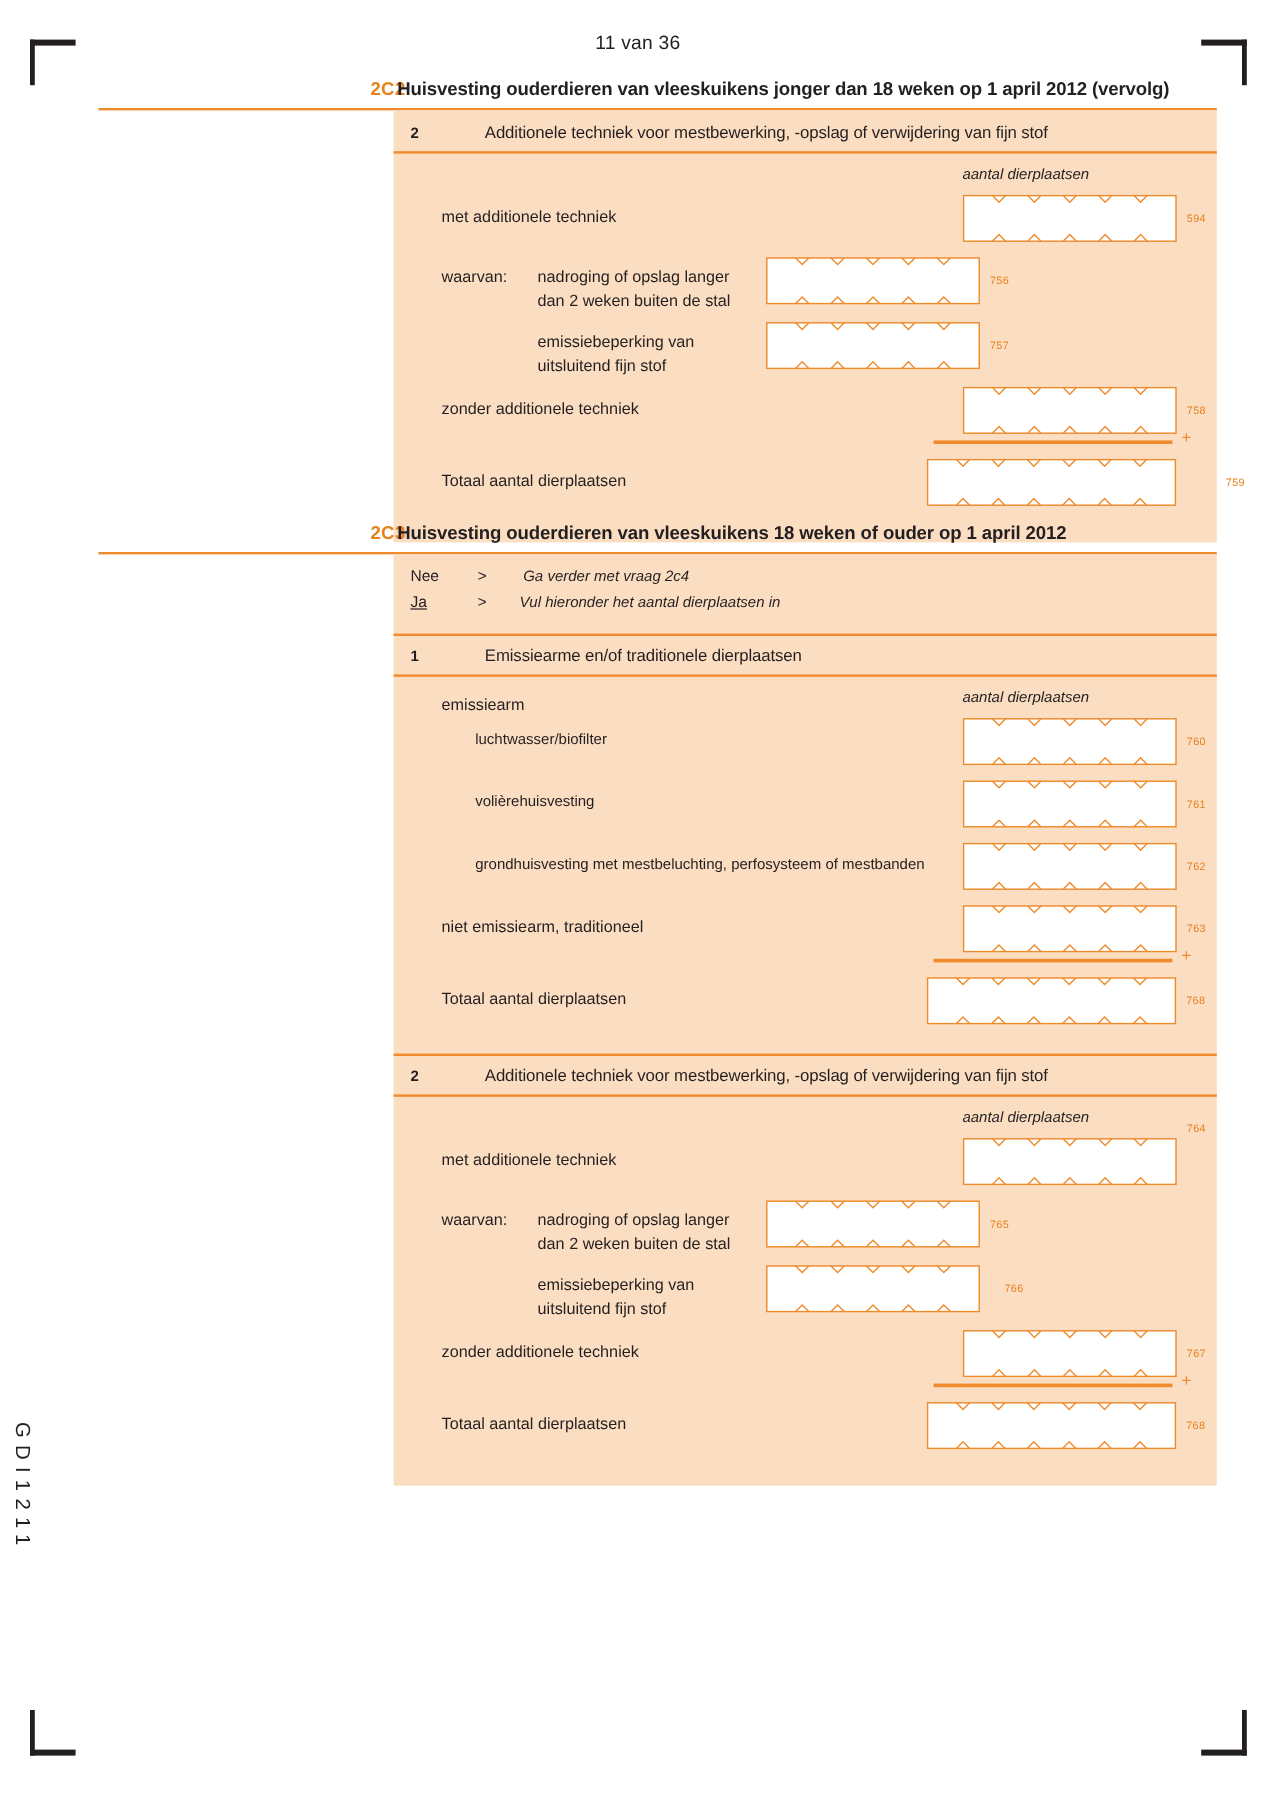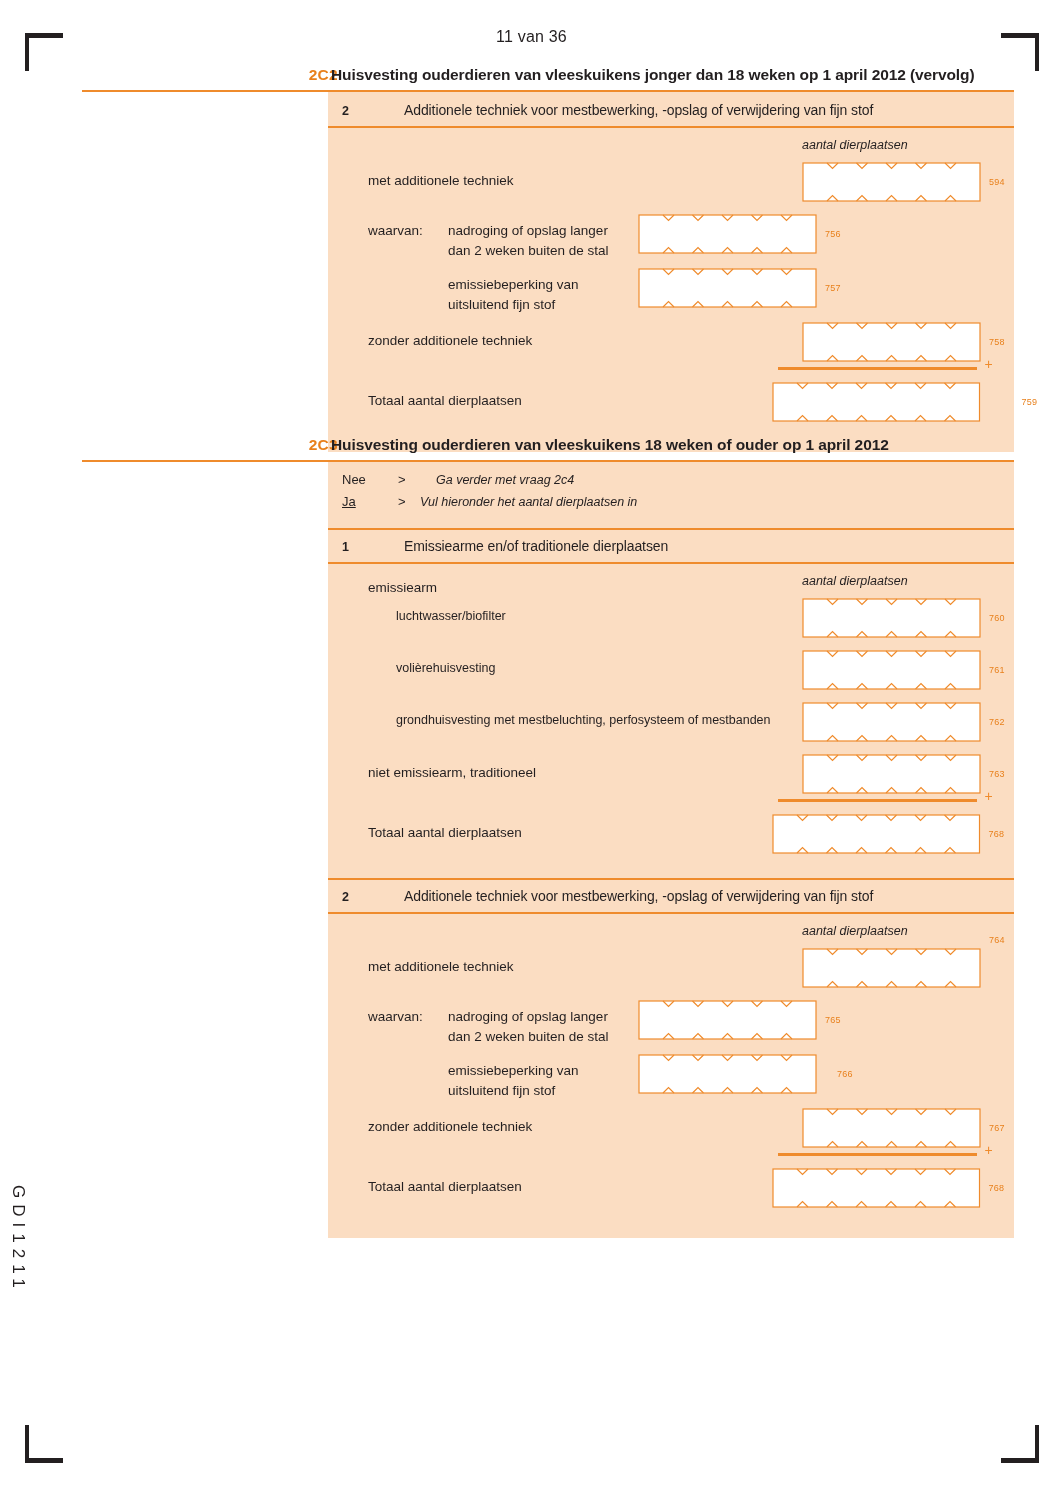--- a/index.html
+++ b/index.html
@@ -169,21 +169,21 @@
       <div class="sec-code">2C3</div>
       <div class="sec-title">Huisvesting ouderdieren van vleeskuikens 18 weken of ouder op 1 april 2012</div>
       <div class="rule-top"></div>
     </div>
     <div class="panel" id="p-2c3" style="height: 776px;">
         <div class="yn" style="left:14px;top:10px;">Nee</div>
         <div class="yn-ar" style="left:70px;top:10px;">&gt;</div>
         <div class="yn-it" style="left:108px;top:11px;">Ga verder met vraag 2c4</div>
         <div class="yn" style="left:14px;top:32px;text-decoration:underline;">Ja</div>
         <div class="yn-ar" style="left:70px;top:32px;">&gt;</div>
-        <div class="yn-it" style="left:92px;top:33px;">Vul hieronder het aantal dierplaatsen in</div>
+        <div class="yn-it" style="left:105px;top:33px;">Vul hieronder het aantal dierplaatsen in</div>
         <div class="hr" style="top:66px;"></div>
         <div class="qnum" style="left:14px;top:78px;">1</div>
         <div class="qttl" style="left:40px;top:76px;">Emissiearme en/of traditionele dierplaatsen</div>
         <div class="hr" style="top:100px;"></div>
         <div class="rowlabel b" style="left:40px;top:118px;">emissiearm</div>
         <div class="collabel" style="left:474px;top:112px;">aantal dierplaatsen</div>
         <div class="rowlabel sm" style="left:68px;top:147px;">luchtwasser/biofilter</div>
         <svg class="comb" width="179" height="40" viewBox="0 0 179 40" style="left:474px;top:136px;">
           <rect x="1" y="1" width="177" height="38" fill="#ffffff" stroke="#ef8b2c" stroke-width="1.2"></rect>
           <path d="M25,1 L30.5,6.5 L36,1 M25,39 L30.5,33.5 L36,39" fill="none" stroke="#ef8b2c" stroke-width="1.2"></path>

